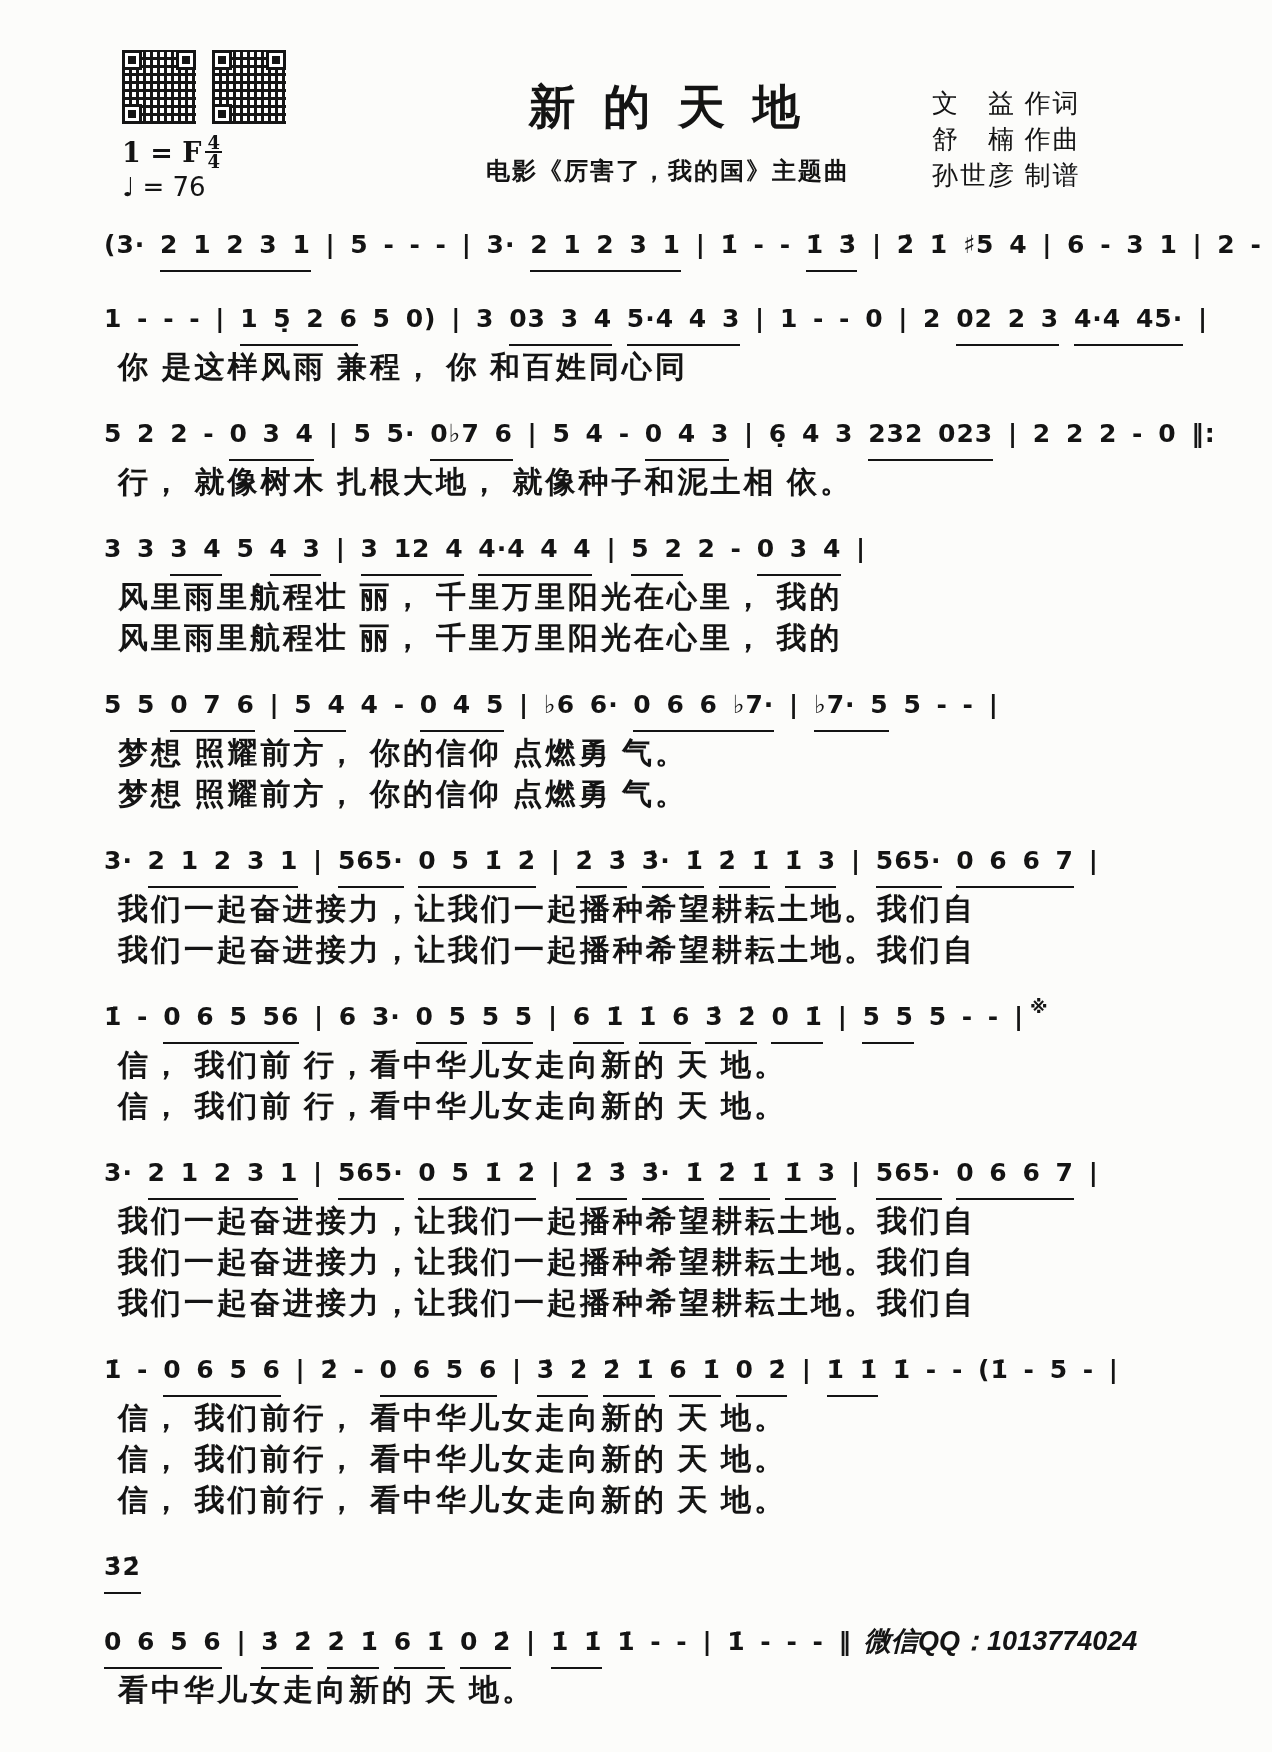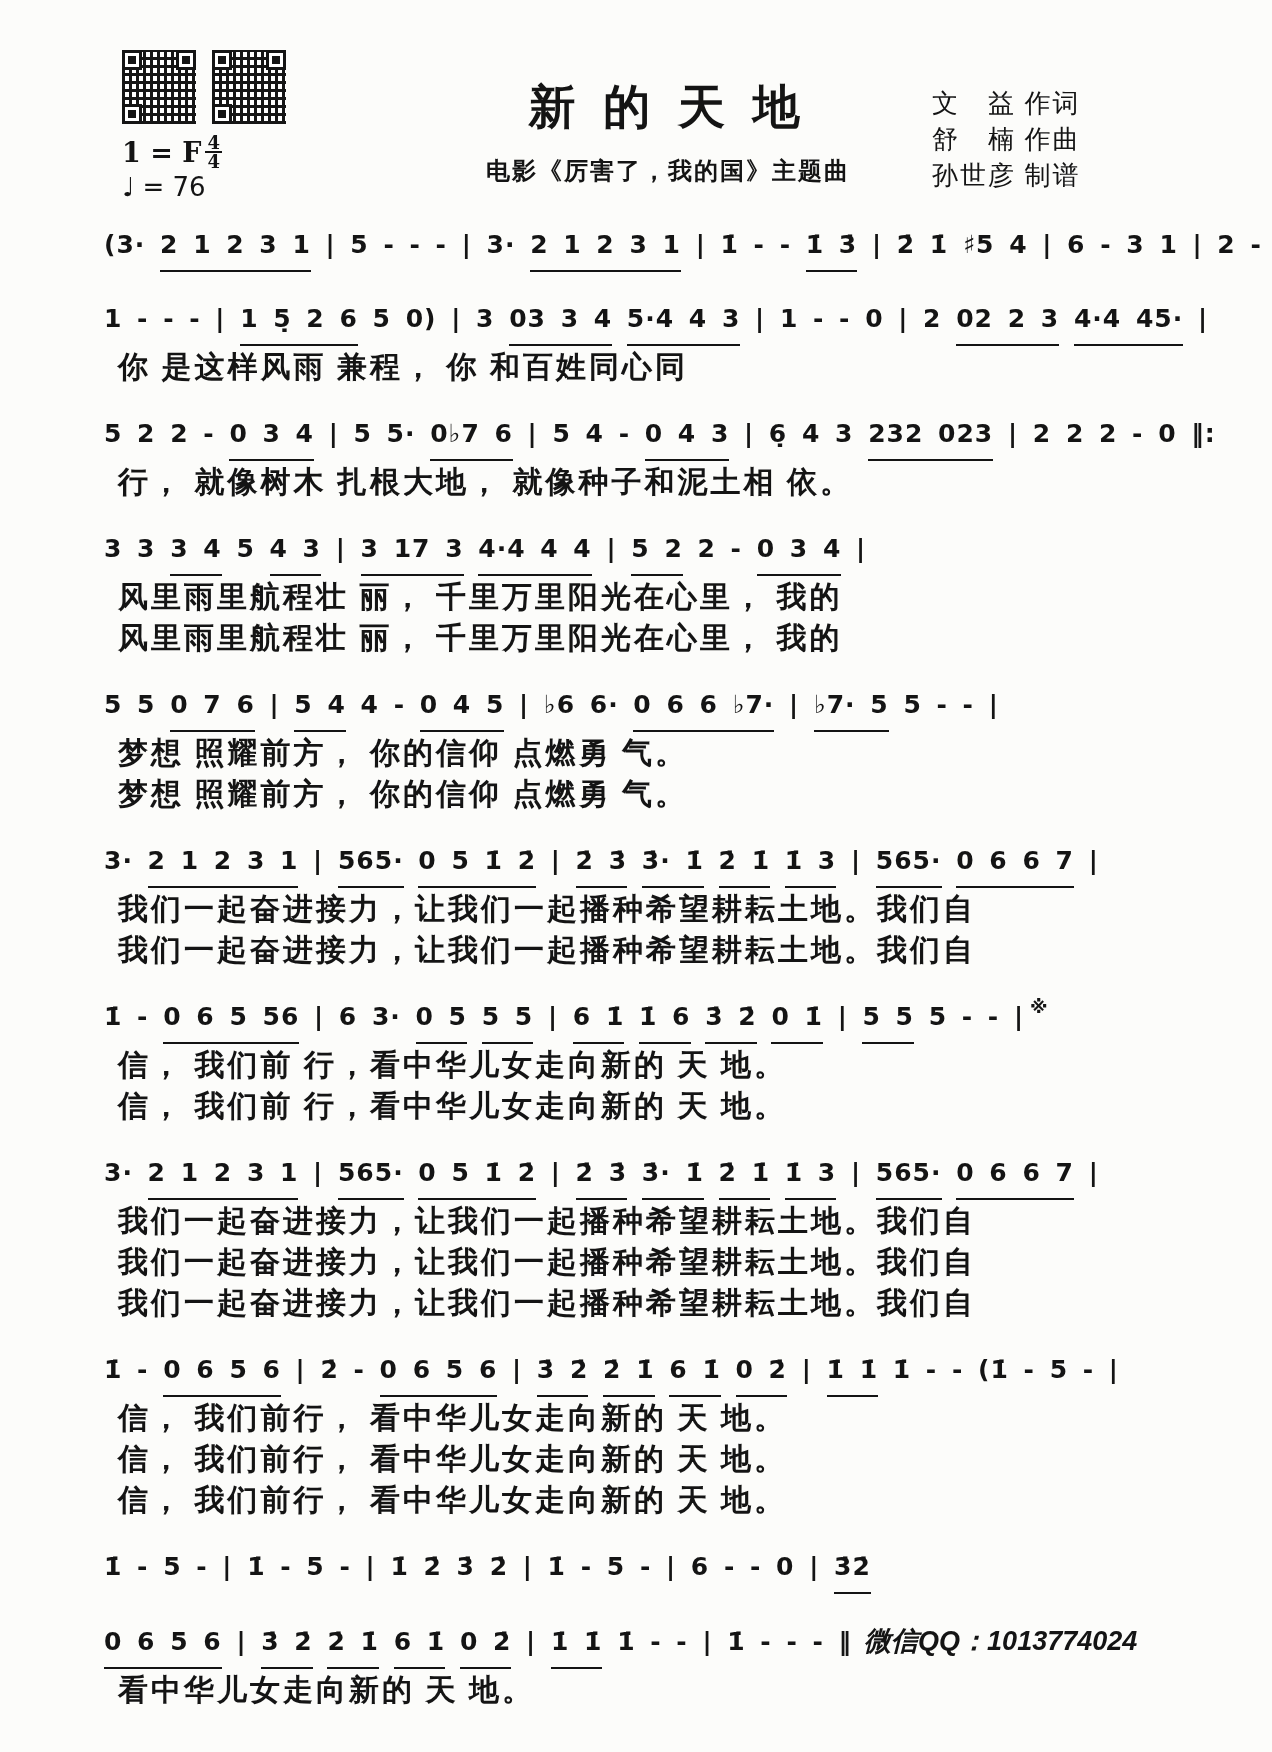--- a/index.html
+++ b/index.html
@@ -165,21 +165,21 @@
         <div class="lyrics">行， 就像树木 扎根大地， 就像种子和泥土相 依。</div>
       </div>
       <div class="system">
         <div class="notes">
           <span class="seq">3 3 </span>
           <span class="beam">3 4</span>
           <span class="seq"> 5 </span>
           <span class="beam">4 3</span>
           <span class="seq"> | </span>
           <span class="beam">3 1</span>
-          <span class="beam">7 3</span>
+          <span class="beam">2 4</span>
           <span class="seq"> </span>
           <span class="beam">4·4 4 4</span>
           <span class="seq"> | </span>
           <span class="beam">5 2</span>
           <span class="seq"> 2 - </span>
           <span class="beam">0 3 4</span>
           <span class="seq"> |</span>
         </div>
         <div class="lyrics">风里雨里航程壮 丽， 千里万里阳光在心里， 我的</div>
         <div class="lyrics">风里雨里航程壮 丽， 千里万里阳光在心里， 我的</div>
@@ -293,21 +293,20 @@
           <span class="seq"> | </span>
           <span class="beam">1̇ 1̇</span>
           <span class="seq"> 1̇ - - (1̇ - 5 - |</span>
         </div>
         <div class="lyrics">信， 我们前行， 看中华儿女走向新的 天 地。</div>
         <div class="lyrics">信， 我们前行， 看中华儿女走向新的 天 地。</div>
         <div class="lyrics">信， 我们前行， 看中华儿女走向新的 天 地。</div>
       </div>
       <div class="system">
         <div class="notes">
-          <span class="seq">1̇ - 5 - | 1̇ - 5 - | 1̇ 2̇ 3̇ 2̇ | 1̇ - 5 - | 6 - - 0 | </span>
           <span class="beam">3̇2̇</span>
         </div>
       </div>
       <div class="system">
         <div class="notes">
           <span class="beam">0 6 5 6</span>
           <span class="seq"> | </span>
           <span class="beam">3̇ 2̇</span>
           <span class="seq"> </span>
           <span class="beam">2̇ 1̇</span>

